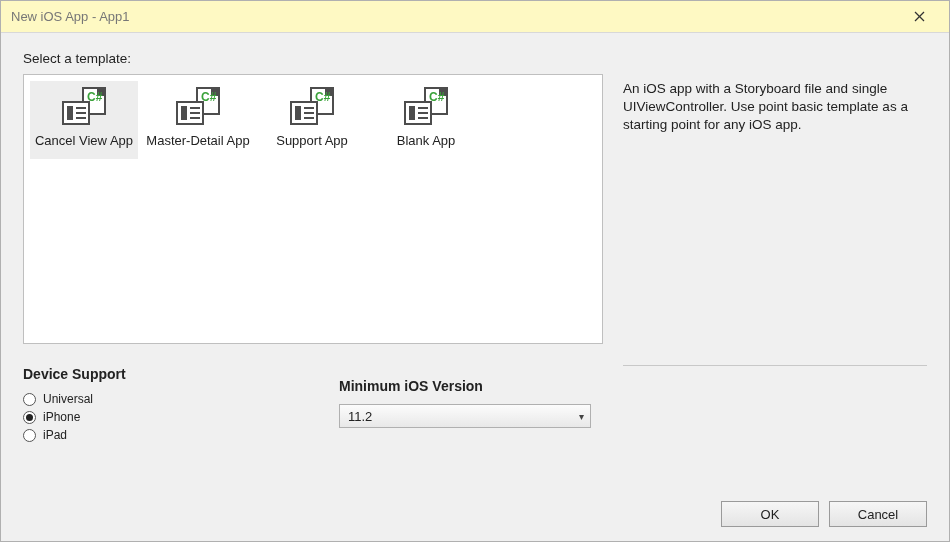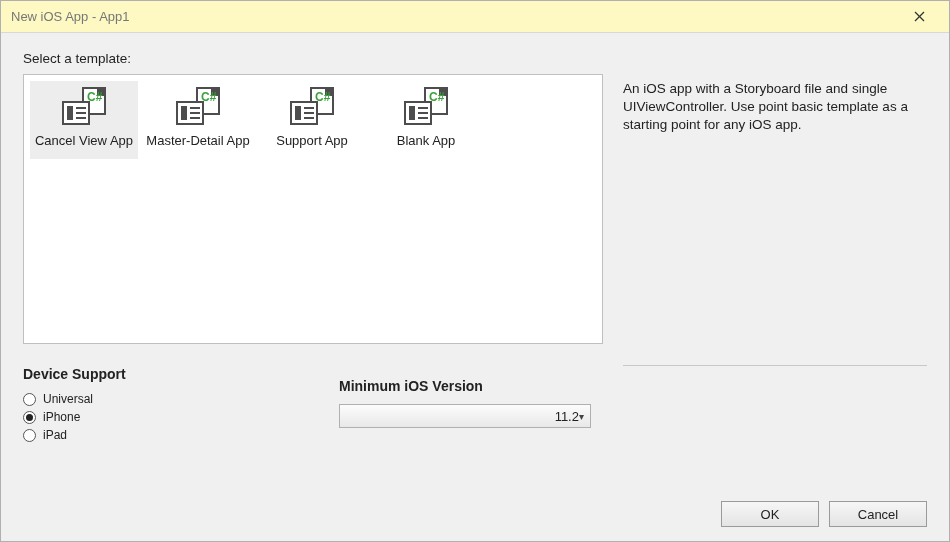--- a/index.html
+++ b/index.html
@@ -39,21 +39,21 @@
 .tpl-icon .front .bar4 { position: absolute; top: 14px; left: 12px; width: 10px; height: 2px; background: #4d4d4d; }
 
 .row2 { display: flex; margin-top: 22px; gap: 0; }
 .col-device { flex: 0 0 316px; }
 .col-version { flex: 0 0 280px; margin-top: 12px; }
 .section-heading { font-weight: 600; font-size: 14px; margin-bottom: 10px; }
 .radio-item { display: flex; align-items: center; gap: 7px; font-size: 12px; margin-bottom: 4px; cursor: default; }
 .radio-circle { width: 13px; height: 13px; border: 1px solid #555; border-radius: 50%; display: flex; align-items: center; justify-content: center; background: #fff; }
 .radio-circle.checked::after { content: ""; width: 7px; height: 7px; background: #222; border-radius: 50%; }
 
-.select-box { width: 252px; height: 24px; border: 1px solid #b0b0b0; background: linear-gradient(#fcfcfc,#e8e8e8); display: flex; align-items: center; justify-content: flex-end; padding: 0 6px 0 8px; font-size: 13px; cursor: default; margin-top: 2px; }
+.select-box { width: 252px; height: 24px; border: 1px solid #b0b0b0; background: linear-gradient(#fcfcfc,#e8e8e8); display: flex; align-items: center; justify-content: space-between; padding: 0 6px 0 8px; font-size: 13px; cursor: default; margin-top: 2px; }
 .select-box .chev { font-size: 10px; color: #444; }
 
 .footer { margin-top: auto; display: flex; justify-content: flex-end; gap: 10px; padding-top: 10px; }
 .btn { width: 98px; height: 26px; border: 1px solid #9a9a9a; background: linear-gradient(#f6f6f6,#e4e4e4); display: flex; align-items: center; justify-content: center; font-size: 13px; cursor: default; }
 </style>
 </head>
 <body>
 
 <div class="window">
 

